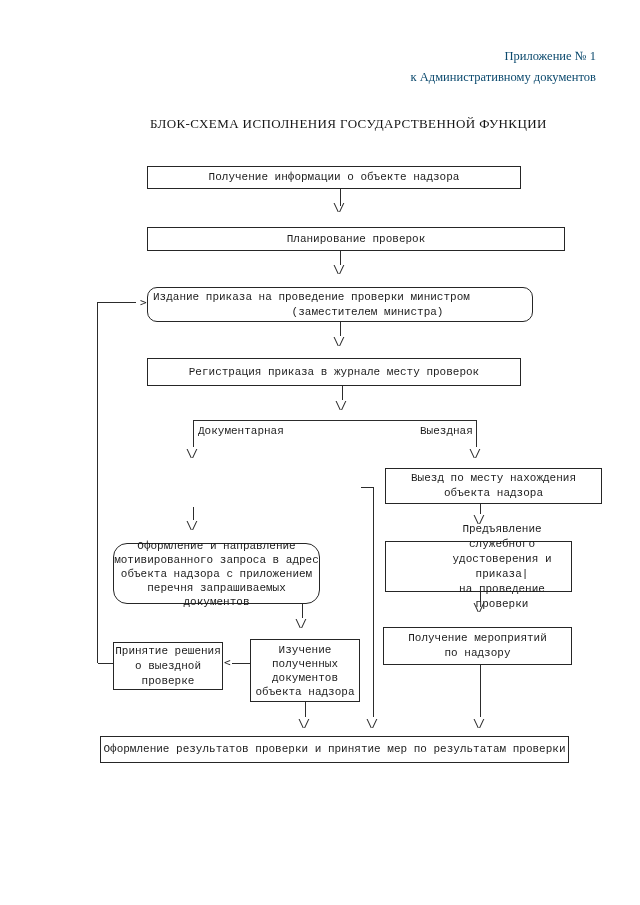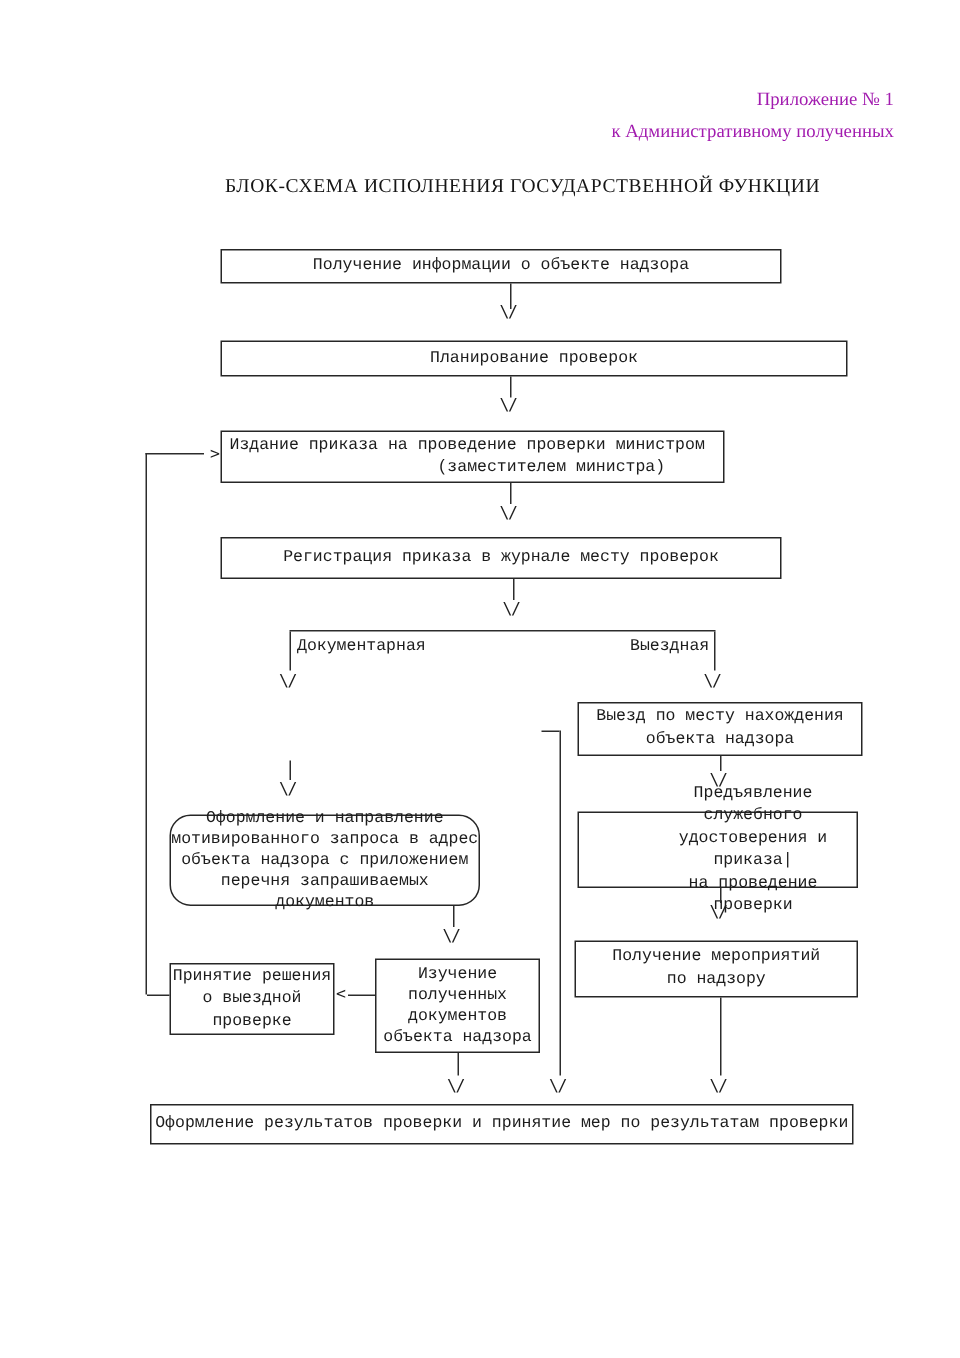--- a/index.html
+++ b/index.html
@@ -6,24 +6,24 @@
   #page{
     position:relative;
     width:640px;height:905px;
     margin:0 auto;
     background:#ffffff;
     overflow:hidden;
     color:#1c1c1c;
   }
   .annex{
     position:absolute;
-    top:56px;right:44px;
+    top:46px;right:44px;
     text-align:right;
     font:12.5px/21px "Liberation Serif", serif;
-    color:#a21caf;
+    color:#0c4a6e;
   }
   .title{
     position:absolute;
     left:150px;top:116px;
     font:13px/16px "Liberation Serif", serif;
     letter-spacing:0.4px;
     color:#151515;
     white-space:nowrap;
     text-align:center;
   }
@@ -63,36 +63,36 @@
     white-space:nowrap;
   }
 </style>
 </head>
 <body>
 
 <div id="page">
 
   <div class="annex">
     <div>Приложение № 1</div>
-    <div>к Административному полученных</div>
+    <div>к Административному документов</div>
   </div>
 
   <div class="title">БЛОК-СХЕМА ИСПОЛНЕНИЯ ГОСУДАРСТВЕННОЙ ФУНКЦИИ</div>
 
   <div class="box" style="left:147px;top:166px;width:374px;height:23px;">Получение информации о объекте надзора</div>
 
   <div class="box" style="left:147px;top:227px;width:418px;height:24px;">Планирование проверок</div>
 
-  <div class="box pre" style="left:147px;top:287px;width:336px;height:35px;">Издание приказа на проведение проверки министром
+  <div class="box pre" style="left:147px;top:287px;width:386px;height:35px;border-radius:10px;">Издание приказа на проведение проверки министром
                      (заместителем министра)</div>
 
   <div class="box" style="left:147px;top:358px;width:374px;height:28px;">Регистрация приказа в журнале месту проверок</div>
 
 
-  <div class="box" style="left:385px;top:468px;width:190px;height:36px;">Выезд по месту нахождения
+  <div class="box" style="left:385px;top:468px;width:217px;height:36px;">Выезд по месту нахождения
 объекта надзора</div>
 
   <div class="box lh14" style="left:113px;top:543px;width:207px;height:61px;border-radius:14px;">Оформление и направление
 мотивированного запроса в адрес
 объекта надзора с приложением
 перечня запрашиваемых документов</div>
 
   <div class="box" style="left:385px;top:541px;width:187px;height:51px;padding-left:47px;">Предъявление служебного
 удостоверения и приказа|
 на проведение проверки</div>

